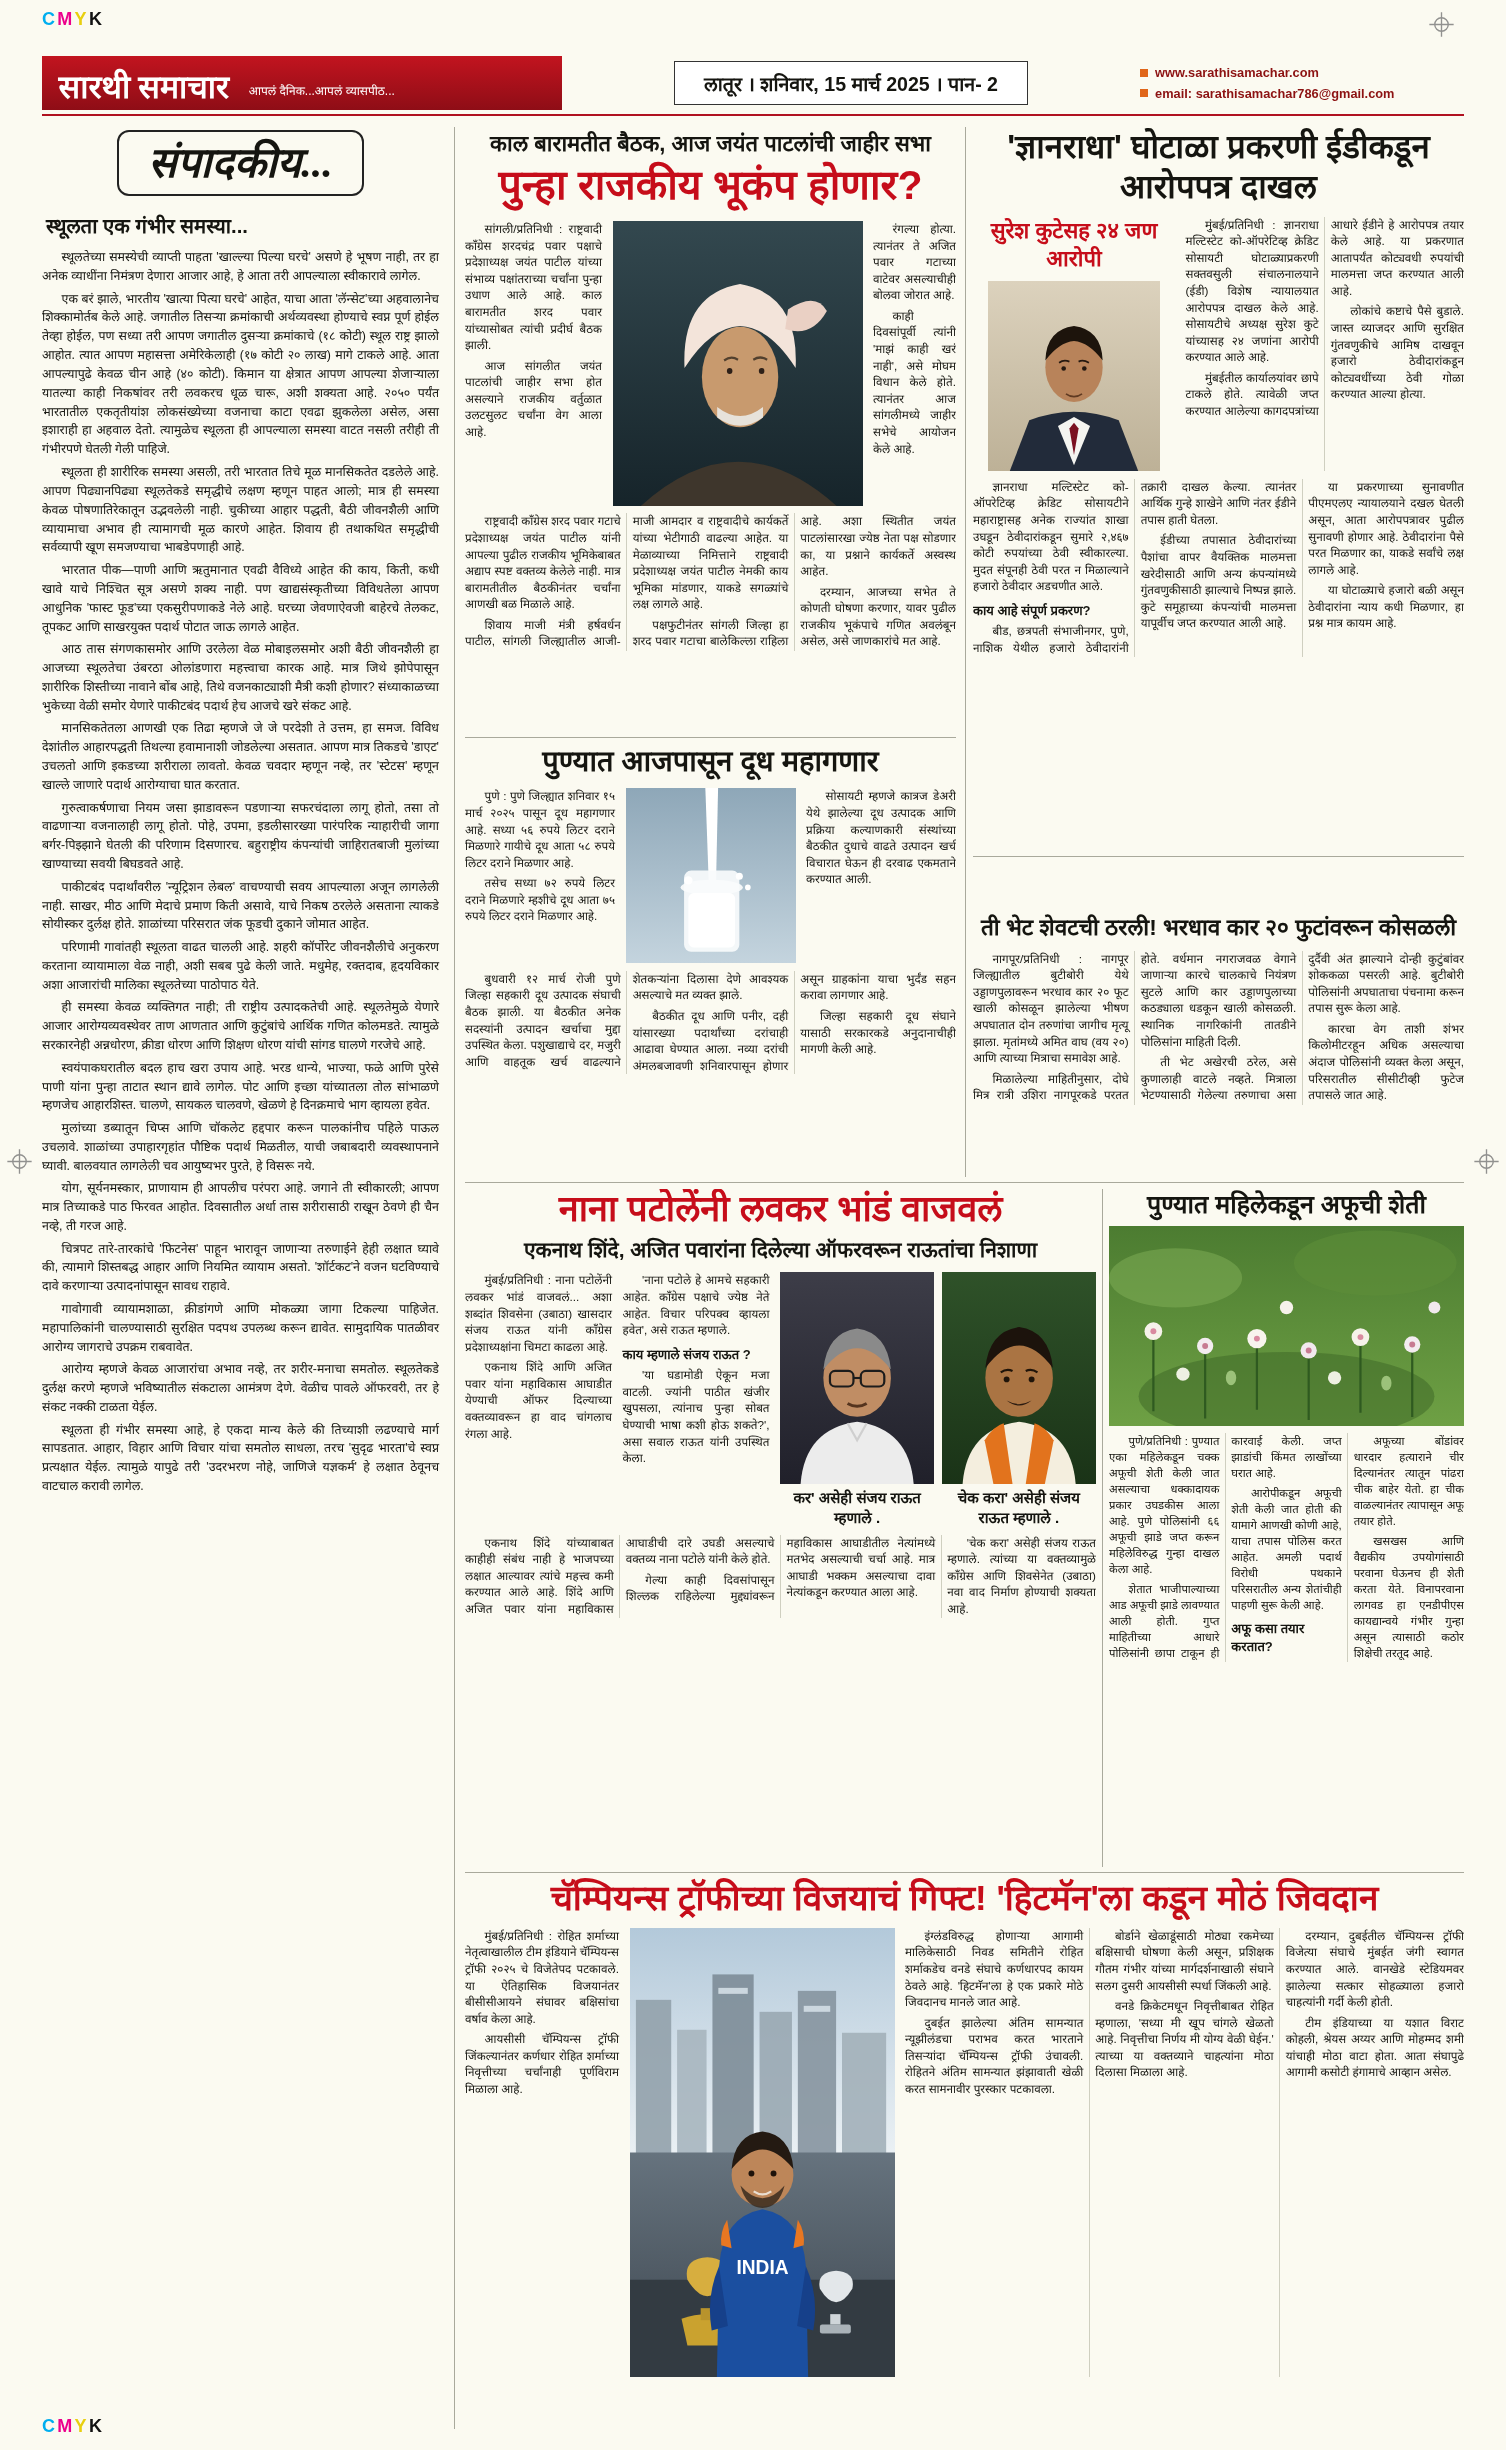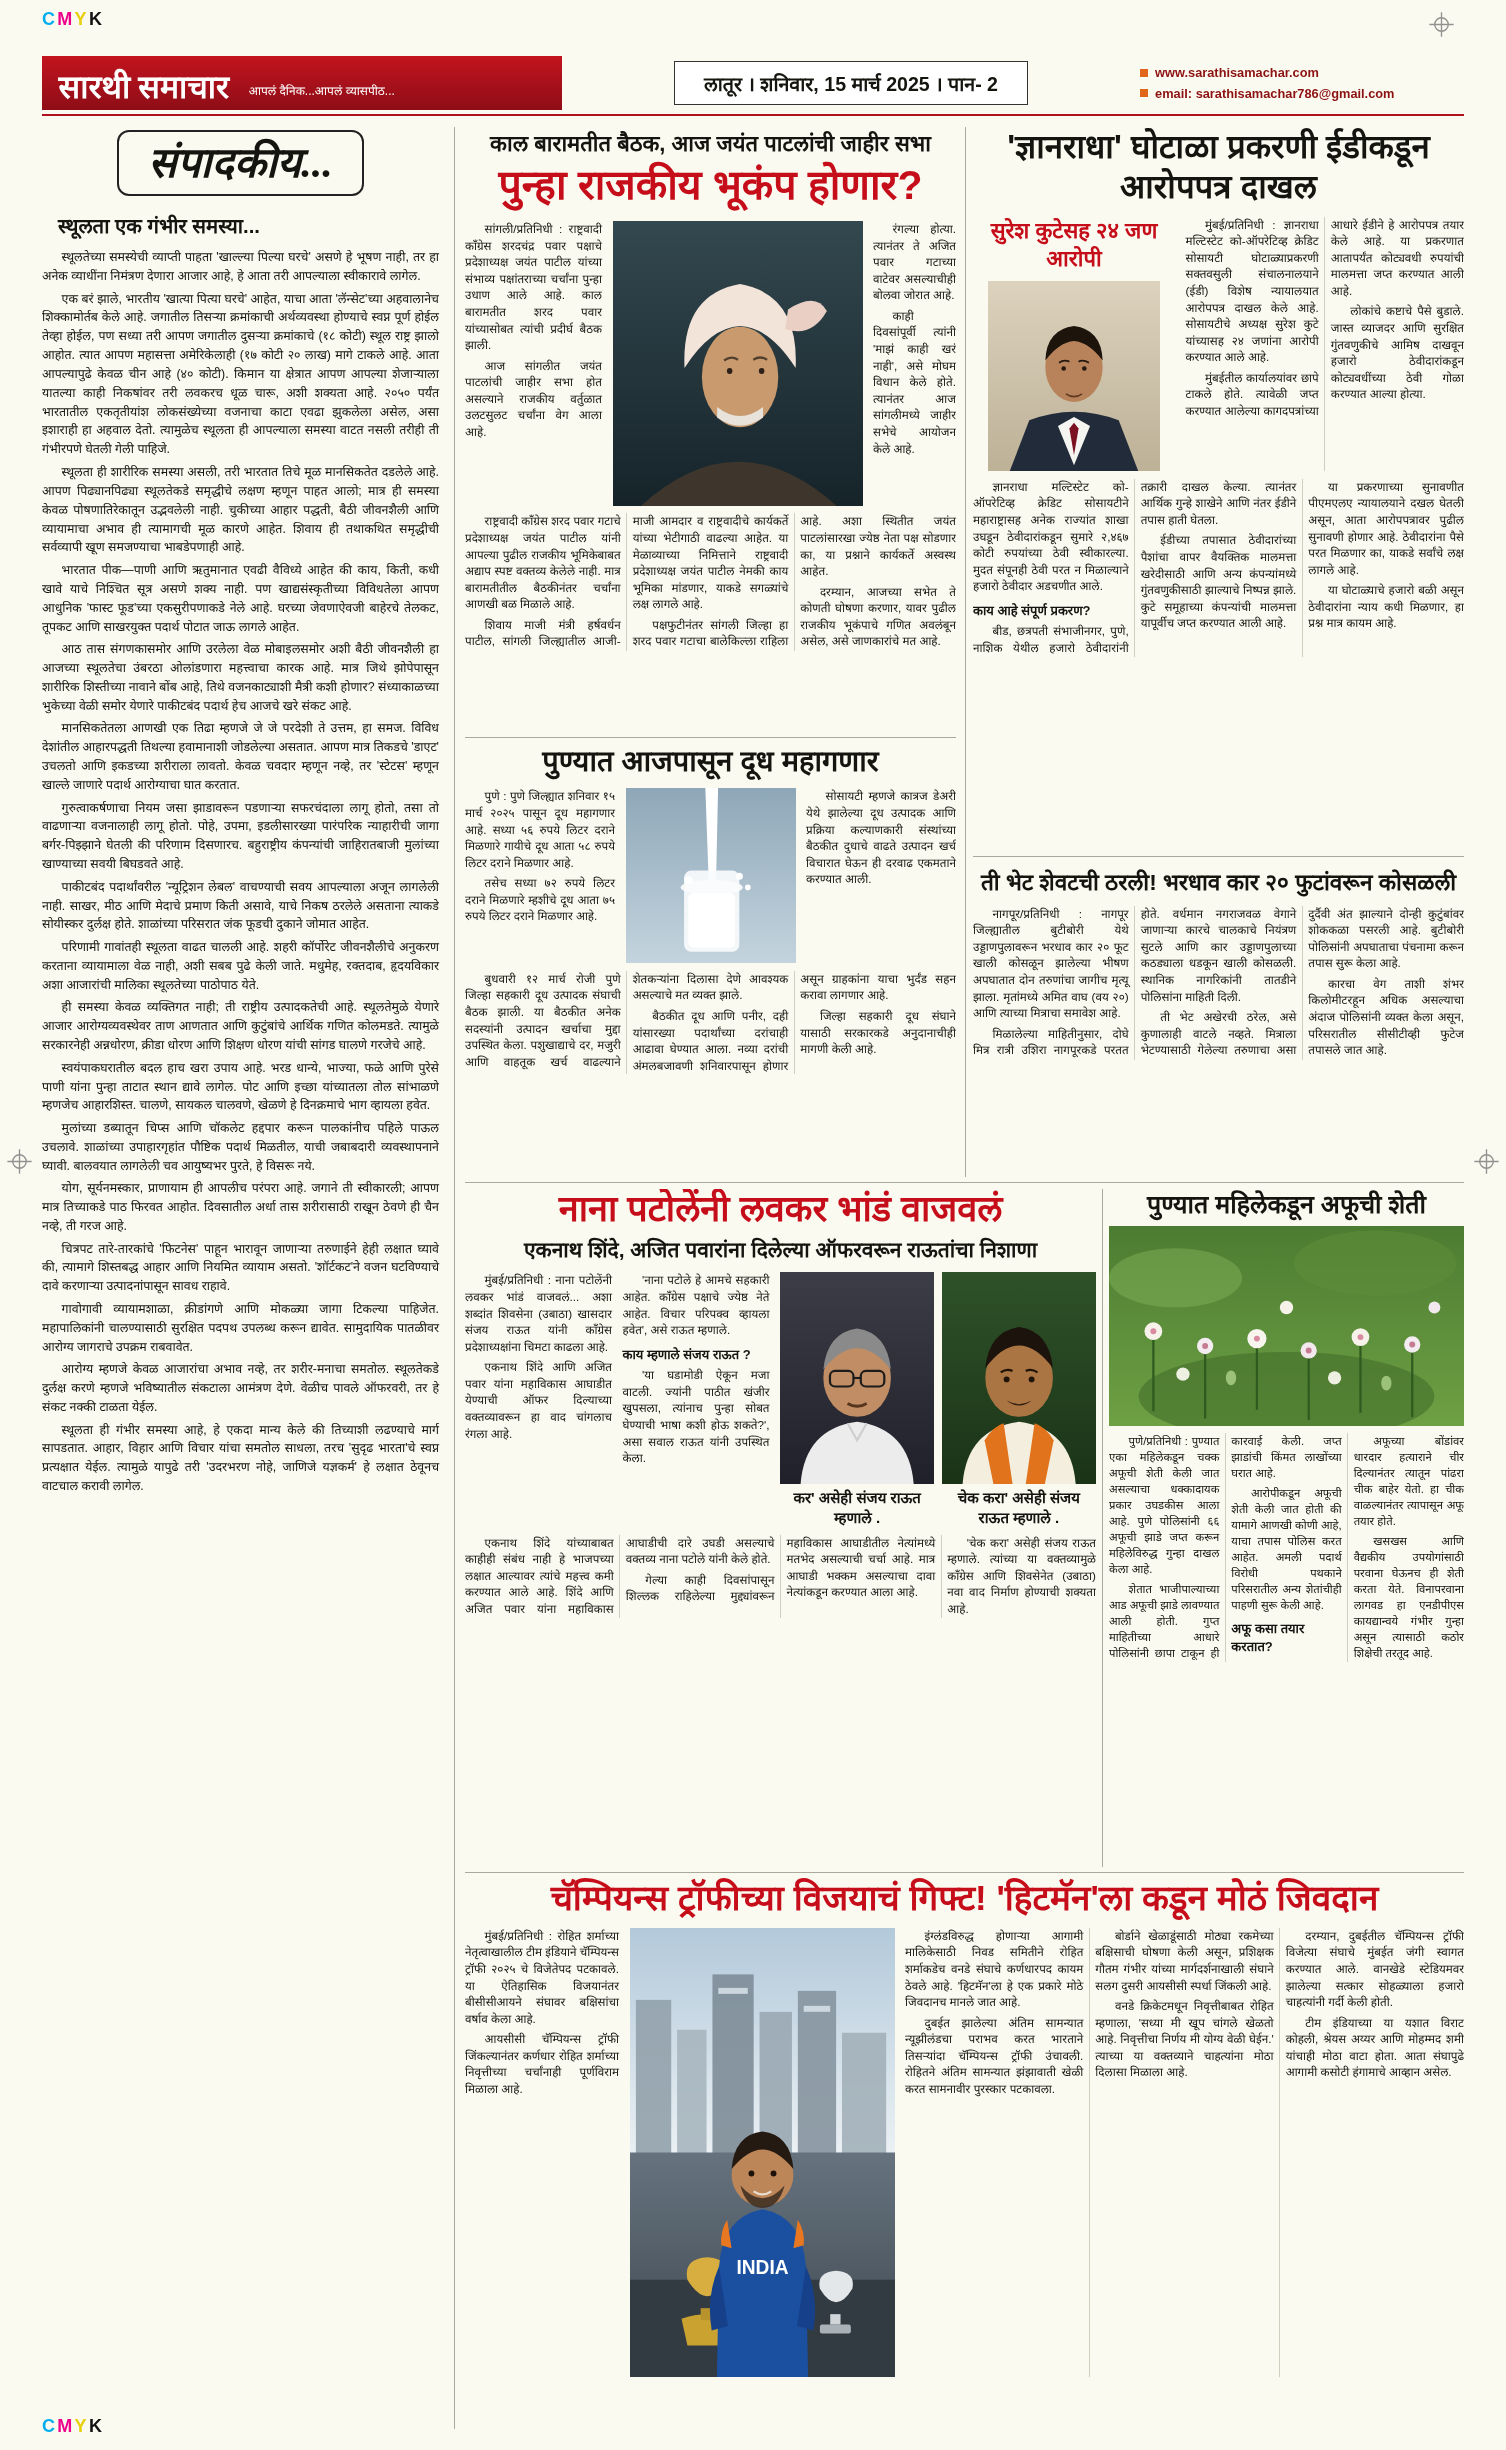--- a/index.html
+++ b/index.html
@@ -54,38 +54,38 @@
              line-height:1.3; margin-bottom:7.5px; }
   .sub-black { font-size:21px; font-weight:bold; text-align:center; margin-bottom:9px; }
 
   
   .editorial { position:absolute; left:42px; top:127px; width:413px; height:2302px;
                padding-right:15px; border-right:0.8px solid #a9a99c; overflow:hidden; }
   .ed-frame { width:247px; margin:3px auto 15px; border:2.3px double #222; border-radius:12px;
               padding:9px 24px; text-align:center; }
   .ed-title { font-family:"Liberation Serif", serif; font-style:italic; font-weight:bold;
               font-size:42px; line-height:1.05; }
-  .ed-heading { font-size:20.3px; font-weight:bold; margin:3px 16px 9px; }
+  .ed-heading { font-size:20.3px; font-weight:bold; margin:3px 4px 9px; }
   .ed-body p { font-size:12.4px; line-height:1.52; }
 
   
   .bhukamp { left:465px; top:127px; width:491px; height:607px; }
   .bhukamp .row .colnar.first { flex:0 0 137px; }
   .bhukamp .photo { flex:0 0 250px; height:285px; }
 
   .dnyanradha { left:973px; top:127px; width:491px; height:725px; }
   .dnyanradha .head-black { font-size:33px; }
   .dn-left { flex:0 0 202px; }
   .dn-left .photo { width:172px; height:190px; margin:1.5px auto 0; }
 
   .milk { left:465px; top:744px; width:491px; height:432px; }
   .milk .head-black { font-size:29px; }
   .milk .photo { flex:0 0 170px; height:175px; }
 
-  .car { left:973px; top:869px; width:491px; height:313px; }
+  .car { left:973px; top:914px; width:491px; height:313px; }
 
   .patole { left:465px; top:1189px; width:631px; height:678px; }
   .patole .head-red { font-size:36px; margin-bottom:6px; }
   .photo-pair { flex:0 0 316px; display:flex; gap:7.5px; align-items:flex-start; }
   .photo-pair .pp { flex:1; }
   .photo-pair .photo { height:212px; }
 
   .poppy { left:1109px; top:1189px; width:355px; height:678px; }
   .poppy .head-black.small { font-size:25px; margin-bottom:6px; }
   .poppy .photo.wide { width:100%; height:200px; margin-bottom:7.5px; }

